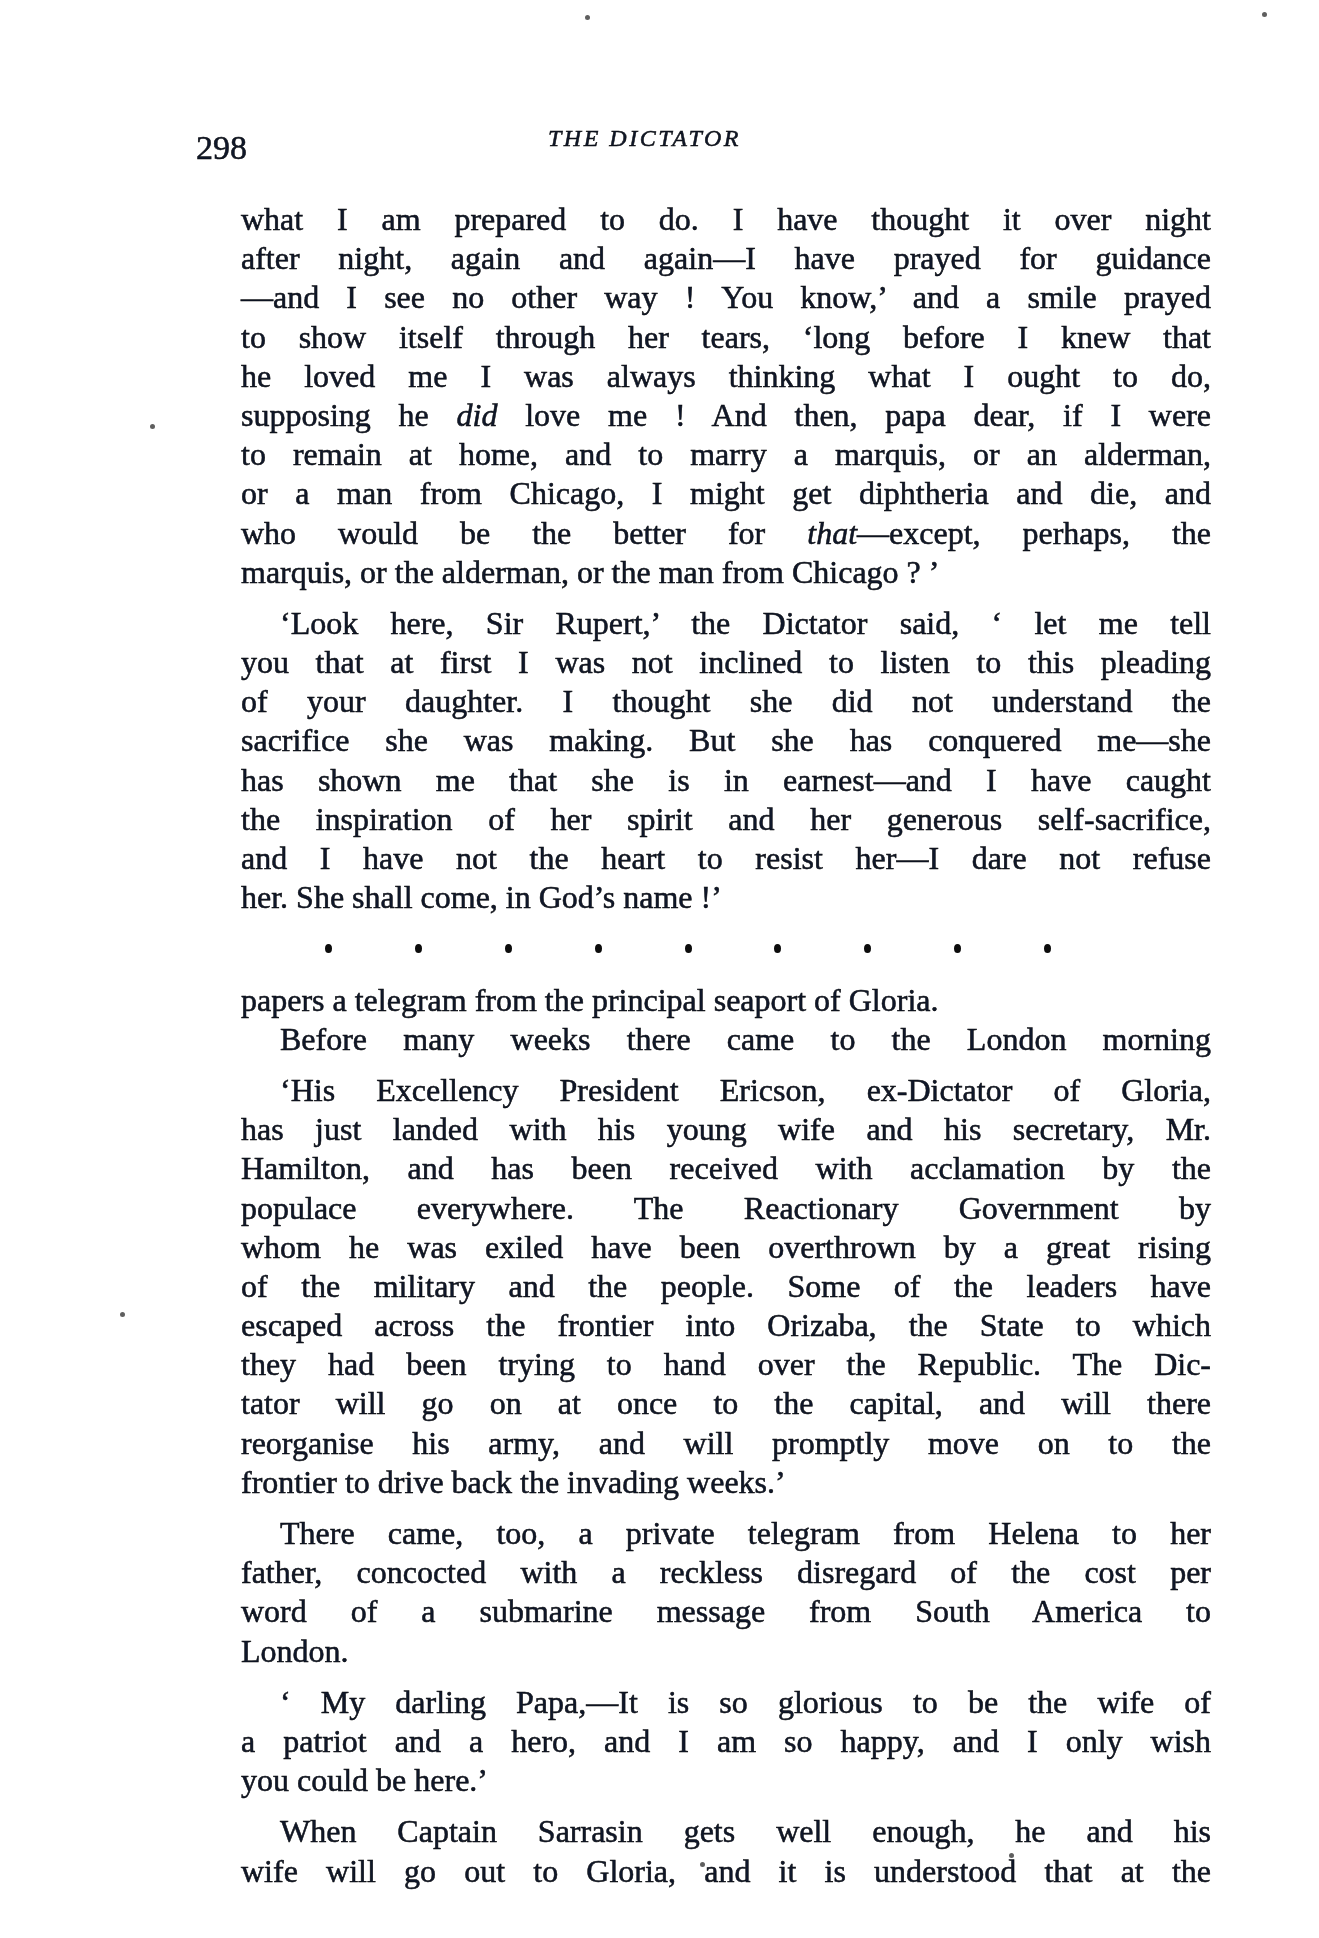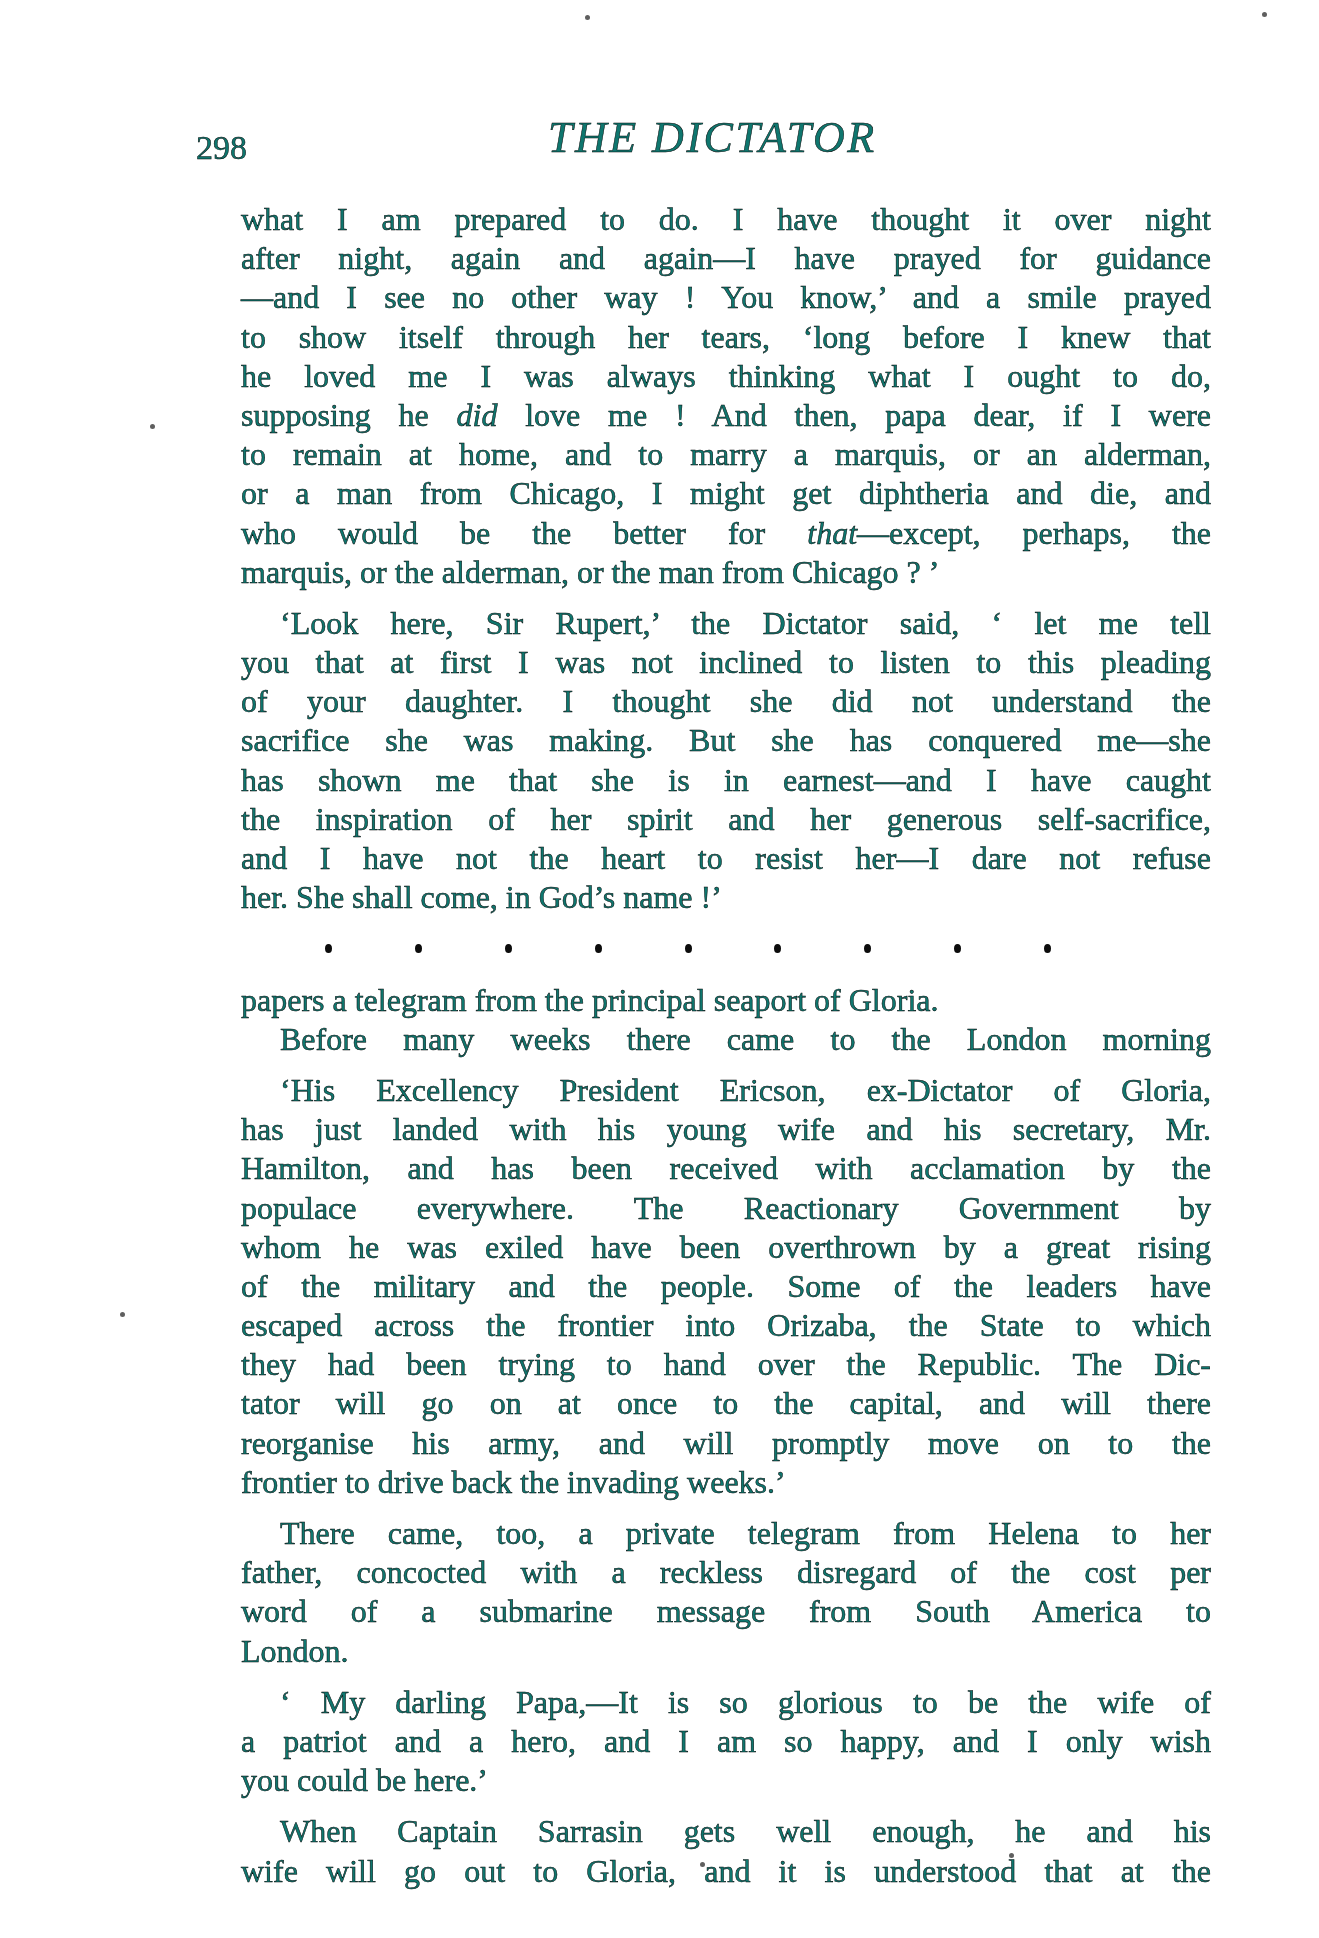--- a/index.html
+++ b/index.html
@@ -3,37 +3,37 @@
 <meta charset="utf-8">
 <title>The Dictator — p. 298</title>
 <style>
   html, body { margin: 0; padding: 0; background: #e8e8e8; }
   .page {
     position: relative;
     width: 1319px;
     height: 1938px;
     margin: 0 auto;
     background: #ffffff;
-    color: #0f766e;
+    color: #0f172a;
     font-family: "Liberation Serif", "DejaVu Serif", serif;
     overflow: hidden;
     -webkit-text-stroke: 0.5px #070707;
   }
   .page-number {
     position: absolute;
     left: 196px;
     top: 130px;
     font-size: 34px;
     line-height: 36px;
   }
   .head-title {
     position: absolute;
     left: 548px;
     top: 118px;
-    font-size: 44px;
+    font-size: 24px;
     line-height: 40px;
     font-style: italic;
     letter-spacing: 2.5px;
     white-space: nowrap;
   }
   .text-block {
     position: absolute;
     left: 229px;
     top: 188px;
     width: 994px;

